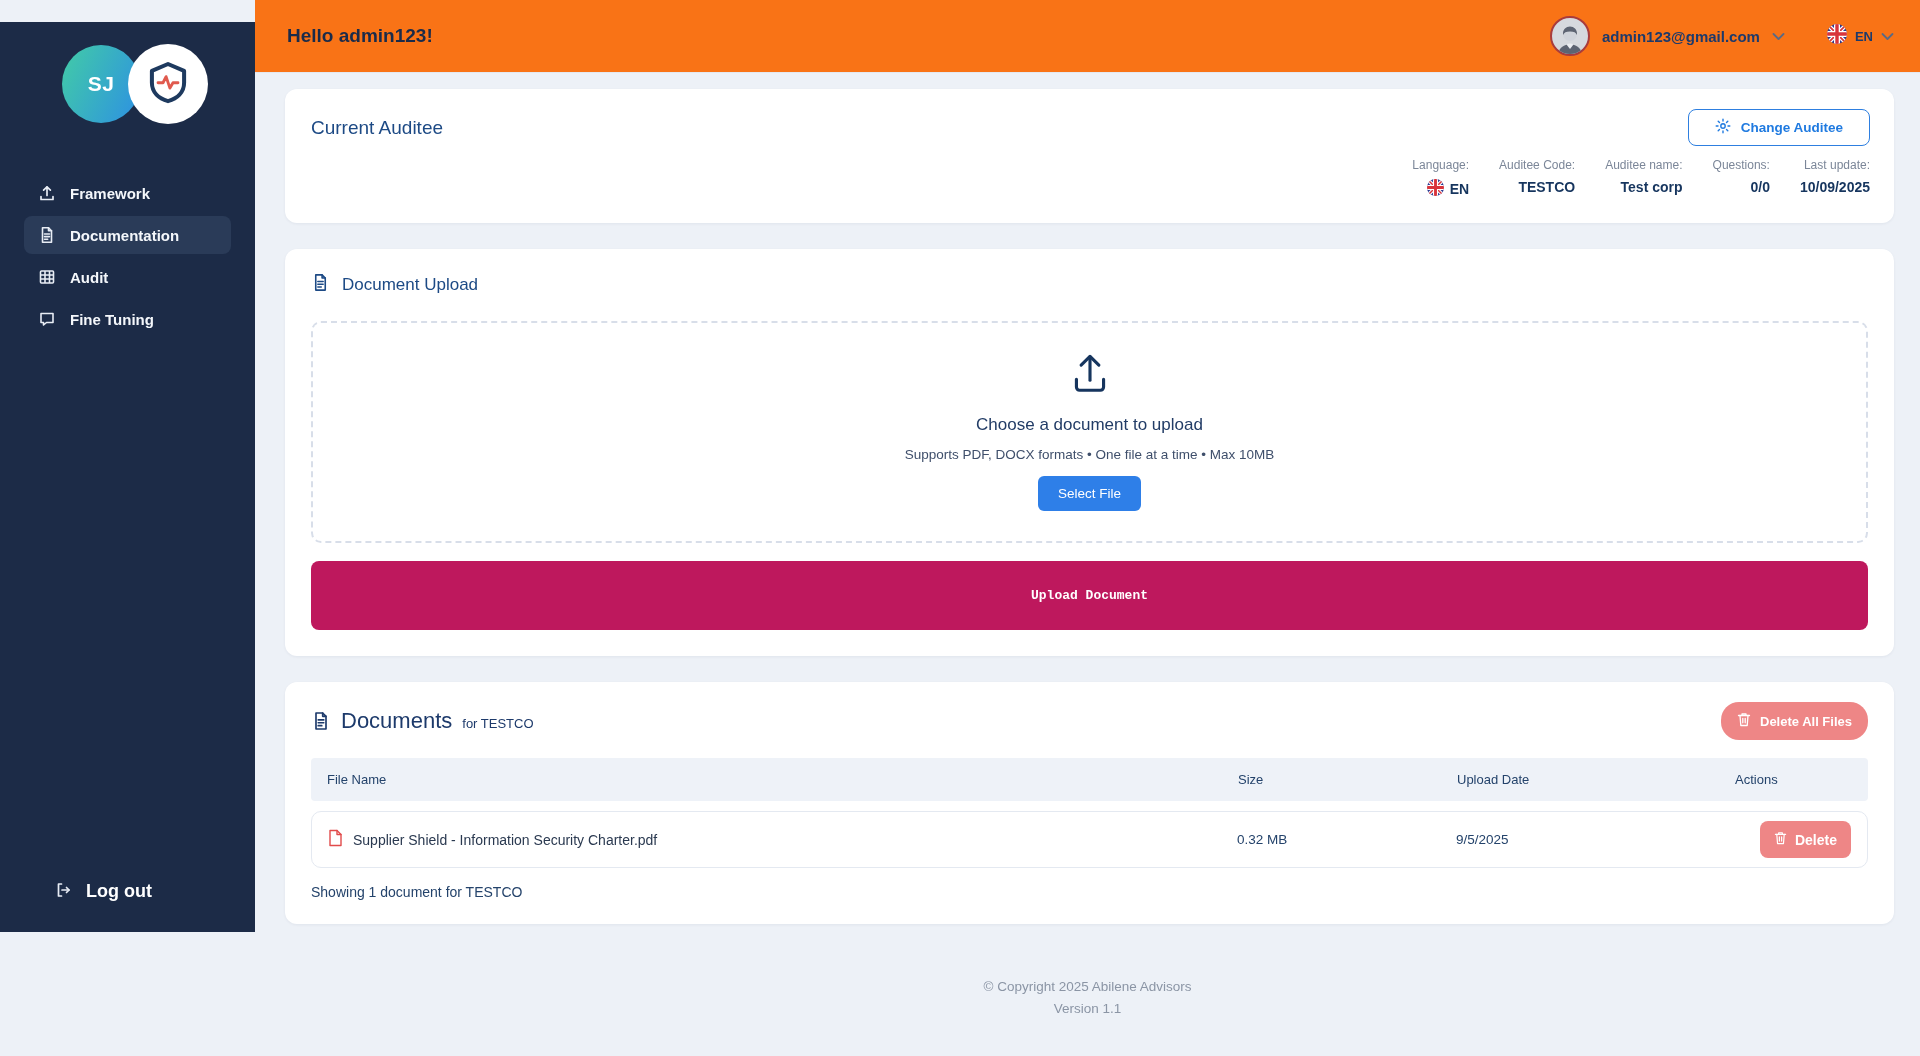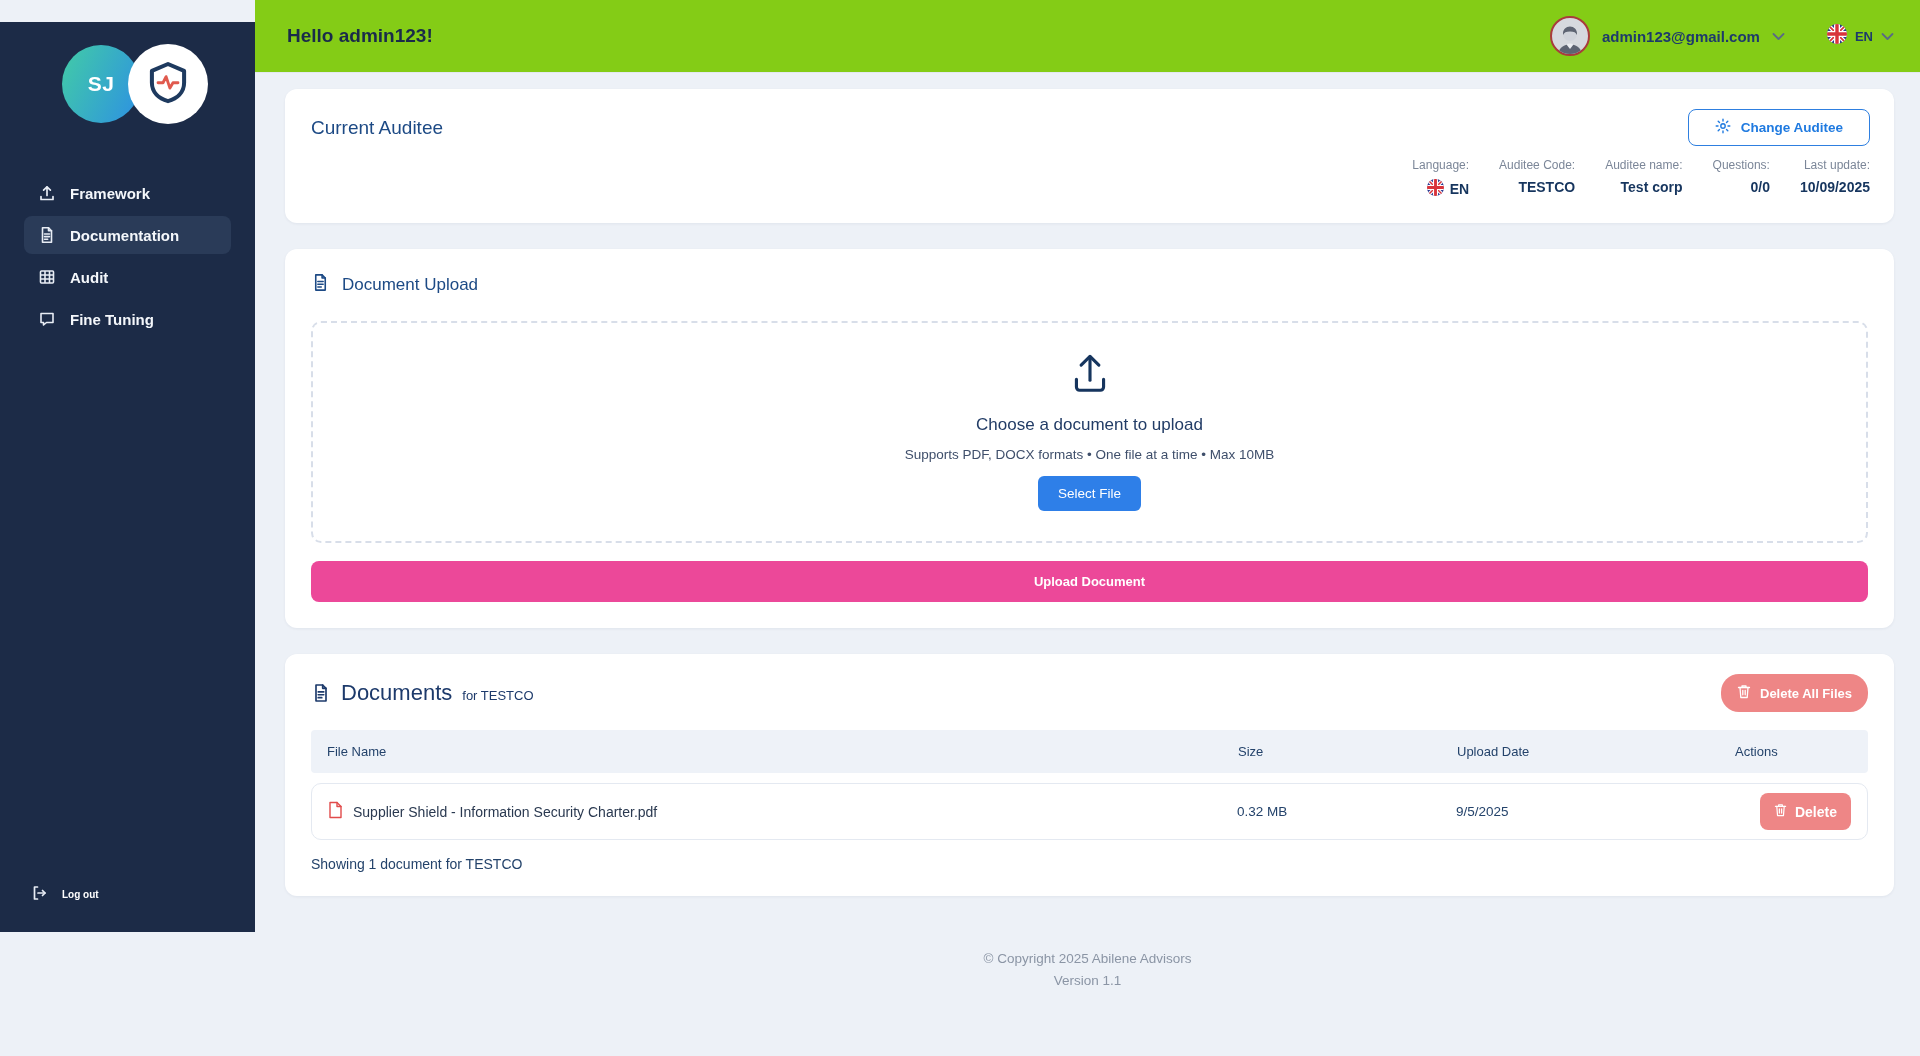--- a/index.html
+++ b/index.html
@@ -30,29 +30,29 @@
   }
   .nav { margin-top:50px; padding:0 24px; }
   .nav-item {
     display:flex; align-items:center; gap:14px;
     padding:10px 14px; border-radius:8px; margin-bottom:4px;
     font-weight:bold; font-size:15px; color:#f4f7fb; cursor:pointer;
   }
   .nav-item.active { background:#2a3b58; }
   .nav-item .ic { display:flex; width:18px; height:18px; }
   .logout {
-    position:absolute; bottom:18px; left:16px;
-    display:flex; align-items:center; gap:14px; padding:10px 14px;
-    font-weight:bold; font-size:10px; cursor:pointer;
+    position:absolute; bottom:18px; left:40px;
+    display:flex; gap:14px; padding:10px 14px;
+    font-weight:bold; font-size:18px; cursor:pointer;
   }
 
   
   .main { flex:1; display:flex; flex-direction:column; }
   .topbar {
-    height:73px; background:#84cc16; border-bottom:1px solid #e3e8f0;
+    height:73px; background:#f97316; border-bottom:1px solid #e3e8f0;
     display:flex; align-items:center; justify-content:space-between;
     padding:0 26px 0 32px;
   }
   .greeting { font-size:19px; font-weight:bold; color:#1a2b4a; }
   .topbar-right { display:flex; align-items:center; gap:42px; }
   .user-menu { display:flex; align-items:center; gap:12px; cursor:pointer; }
   .avatar-ring {
     width:40px; height:40px; border-radius:50%;
     border:2px solid #a93c3c; background:#d6d9de; overflow:hidden;
     display:flex; align-items:flex-end; justify-content:center;
@@ -91,23 +91,23 @@
     margin-top:24px; border:2px dashed #d8dee9; border-radius:10px;
     padding:26px 20px 30px; display:flex; flex-direction:column; align-items:center;
   }
   .dz-title { font-size:17px; color:#223c66; margin-top:14px; }
   .dz-hint { font-size:13.5px; color:#3f4f6b; margin-top:12px; }
   .select-btn {
     margin-top:14px; background:#2e7fe8; color:#fff; border:none; border-radius:6px;
     padding:10px 20px; font-size:13.5px; cursor:pointer; font-family:inherit;
   }
   .upload-btn {
-    margin-top:18px; width:100%; background:#ec4899; color:#fff;
+    margin-top:18px; width:100%; background:#be185d; color:#fff;
     font-weight:bold; font-size:13px; border:none; border-radius:8px;
-    padding:13px; cursor:default; font-family:Liberation Sans, sans-serif;
+    padding:27px; cursor:default; font-family:Liberation Mono, monospace;
   }
 
   
   .card-docs { padding:20px 26px 24px; }
   .card-docs-top { display:flex; justify-content:space-between; align-items:center; }
   .docs-title { display:flex; align-items:baseline; gap:10px; color:#1d3a6b; }
   .docs-title .ic { align-self:center; display:flex; }
   .docs-title-main { font-size:22px; }
   .docs-title-sub { font-size:13px; }
   .danger-btn {

